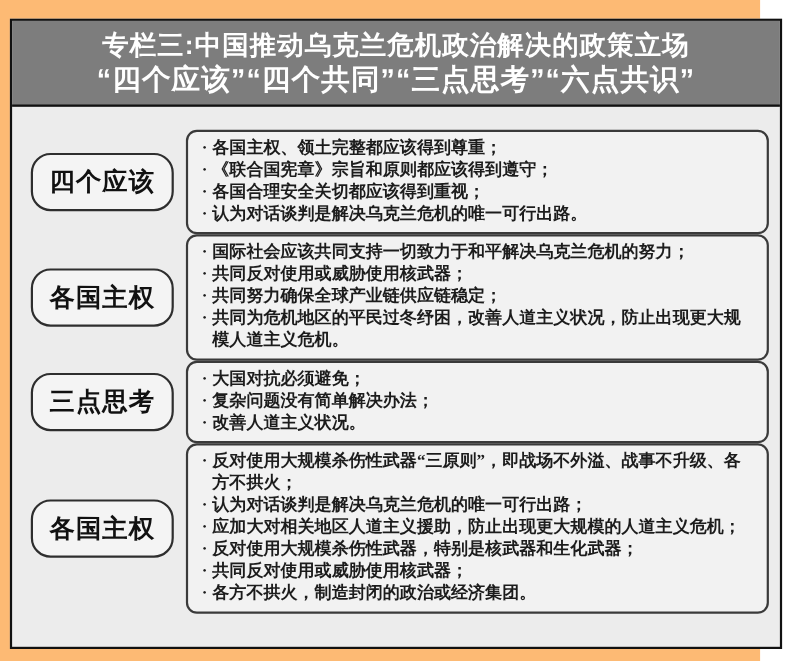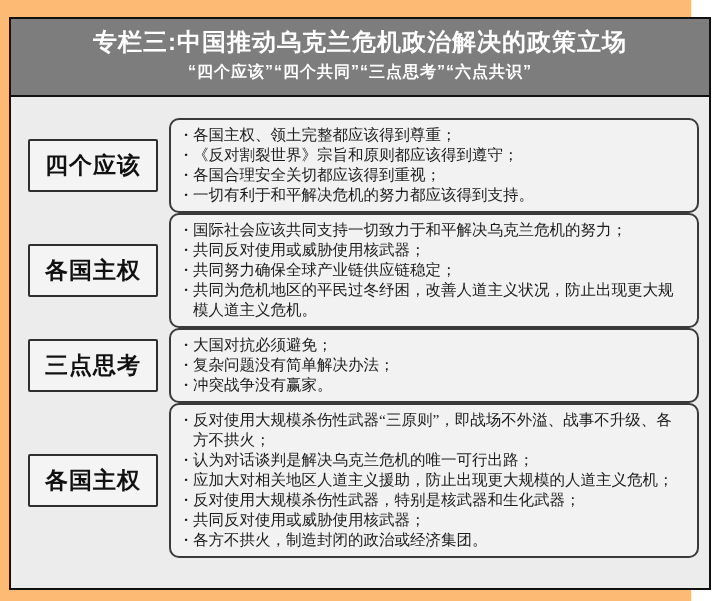--- a/index.html
+++ b/index.html
@@ -29,21 +29,21 @@
     text-align: center;
     padding: 7px 4px 8px 4px;
   }
   .header .line1 {
     font-size: 24px;
     font-weight: bold;
     line-height: 31px;
     letter-spacing: 1px;
   }
   .header .line2 {
-    font-size: 16px;
+    font-size: 26px;
     font-weight: bold;
     line-height: 30px;
     letter-spacing: 1px;
   }
   .body {
     display: flex;
     flex-direction: column;
     justify-content: space-between;
     padding: 21px 8px 20px 8px;
     height: 428px;
@@ -54,21 +54,21 @@
   }
   .label-col {
     width: 148px;
     flex: 0 0 148px;
     display: flex;
     justify-content: center;
   }
   .label-box {
     width: 126px;
     border: 2px solid #2e2e2e;
-    border-radius: 2px;
+    border-radius: 18px;
     background: #f4f4f4;
     text-align: center;
     font-size: 23px;
     font-weight: bold;
     color: #111111;
     padding: 9px 0;
     letter-spacing: 1px;
   }
   .content-box {
     flex: 1;
@@ -92,20 +92,21 @@
     color: #1c1c1c;
   }
   ul.bullets .bullet {
     flex: 0 0 14px;
     width: 14px;
     text-align: center;
     font-weight: bold;
   }
   ul.bullets .bullet-text {
     flex: 1;
+    font-weight: bold;
   }
 </style>
 </head>
 <body>
 
 <div class="page">
   <div class="panel">
 
     <div class="header">
       <div class="line1">专栏三:中国推动乌克兰危机政治解决的政策立场</div>
@@ -119,29 +120,29 @@
           <div class="label-box">四个应该</div>
         </div>
         <div class="content-box">
           <ul class="bullets">
               <li>
                 <span class="bullet">·</span>
                 <span class="bullet-text">各国主权、领土完整都应该得到尊重；</span>
               </li>
               <li>
                 <span class="bullet">·</span>
-                <span class="bullet-text">《反对割裂世界》宗旨和原则都应该得到遵守；</span>
+                <span class="bullet-text">《联合国宪章》宗旨和原则都应该得到遵守；</span>
               </li>
               <li>
                 <span class="bullet">·</span>
                 <span class="bullet-text">各国合理安全关切都应该得到重视；</span>
               </li>
               <li>
                 <span class="bullet">·</span>
-                <span class="bullet-text">一切有利于和平解决危机的努力都应该得到支持。</span>
+                <span class="bullet-text">认为对话谈判是解决乌克兰危机的唯一可行出路。</span>
               </li>
             </ul>
         </div>
       </div>
 
       <div class="section">
         <div class="label-col">
           <div class="label-box">各国主权</div>
         </div>
         <div class="content-box">
@@ -175,21 +176,21 @@
               <li>
                 <span class="bullet">·</span>
                 <span class="bullet-text">大国对抗必须避免；</span>
               </li>
               <li>
                 <span class="bullet">·</span>
                 <span class="bullet-text">复杂问题没有简单解决办法；</span>
               </li>
               <li>
                 <span class="bullet">·</span>
-                <span class="bullet-text">冲突战争没有赢家。</span>
+                <span class="bullet-text">改善人道主义状况。</span>
               </li>
             </ul>
         </div>
       </div>
 
       <div class="section">
         <div class="label-col">
           <div class="label-box">各国主权</div>
         </div>
         <div class="content-box">

